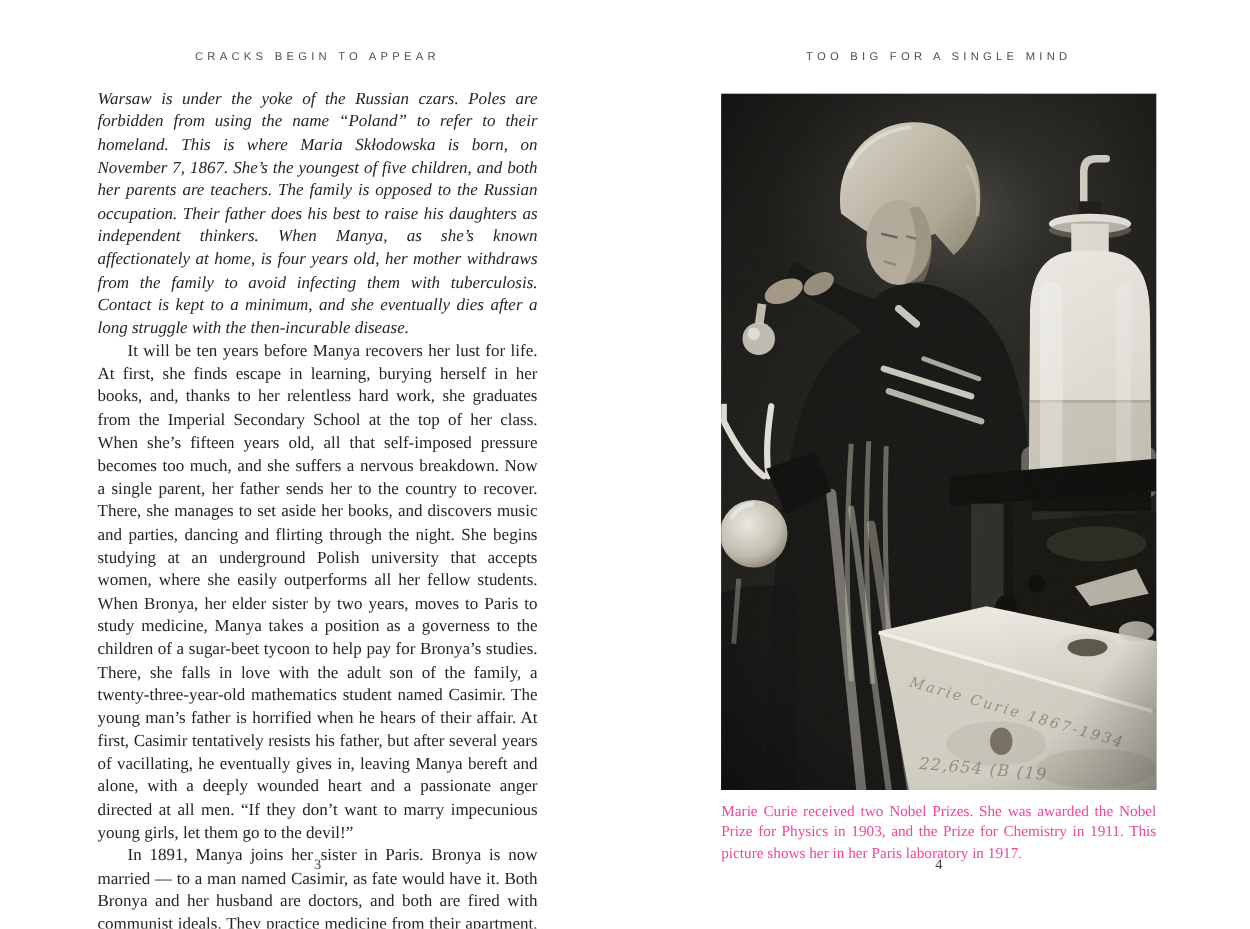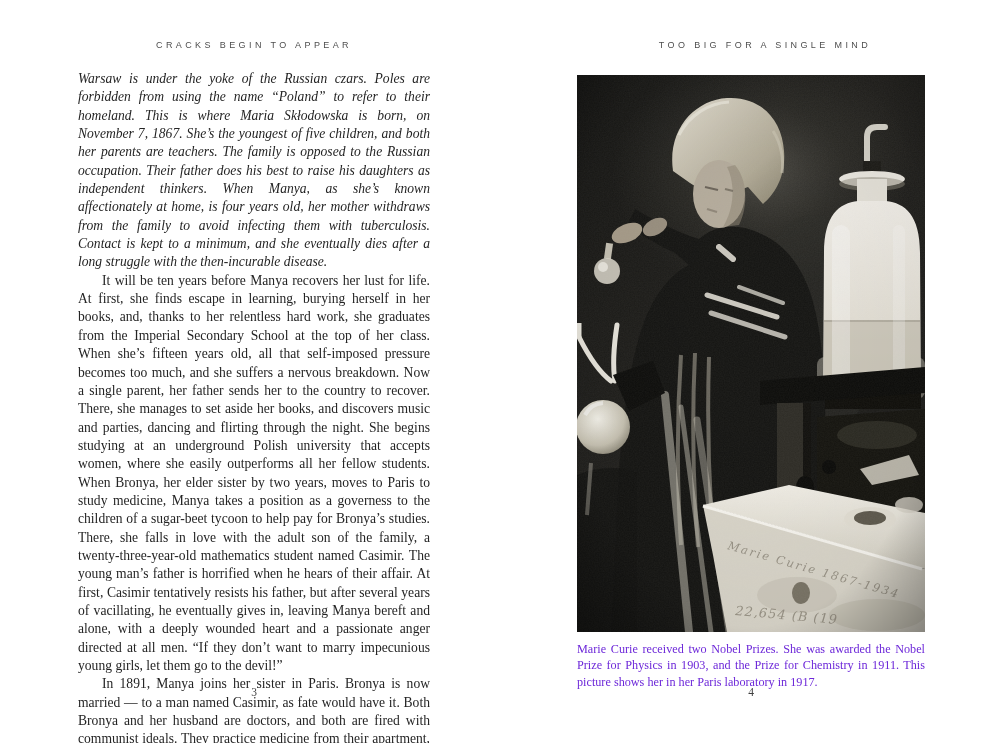--- a/index.html
+++ b/index.html
@@ -7,36 +7,36 @@
     position:relative; width:1000px; height:743px; background:#ffffff;
     font-family:"Liberation Serif", serif; color:#242424; overflow:hidden;
   }
   .running-head {
     position:absolute; top:40px;
     font-family:"Liberation Sans", sans-serif;
     font-size:9px; font-weight:400; letter-spacing:3.4px;
     color:#4e4e4e; text-align:center; white-space:nowrap;
   }
   .rh-left  { left:78px;  width:352px; }
-  .rh-right { left:591px; width:348px; }
+  .rh-right { left:577px; width:348px; }
   .body-text {
     position:absolute; left:78px; top:70px; width:352px;
     font-size:13.6px; line-height:18.35px; text-align:justify;
     -webkit-hyphens:auto; hyphens:auto;
   }
   .body-text p { margin:0; text-indent:24px; }
   .body-text p.first { text-indent:0;font-style:italic; }
   .photo-frame {
     position:absolute; left:577px; top:75px; width:348px; height:557px;
     background:#1a1a18;
   }
   .photo-frame svg { display:block; width:348px; height:557px; }
   .caption {
     position:absolute; left:577px; top:641px; width:348px;
-    font-size:12.2px; line-height:16.4px; text-align:justify; color:#6d28d9;
+    font-size:12.2px; line-height:16.4px; text-align:justify; color:#ec4899;
   }
   .pagenum {
     position:absolute; top:686px; font-size:11.5px; color:#3f3f3f;
     text-align:center;
   }
   .pn-left  { left:78px;  width:352px; }
   .pn-right { left:577px; width:348px; }
   .hand1 {
     font-family:"DejaVu Serif", serif; font-style:italic;
     font-size:11.5px; letter-spacing:2px; fill:#8a8477; opacity:.8;

